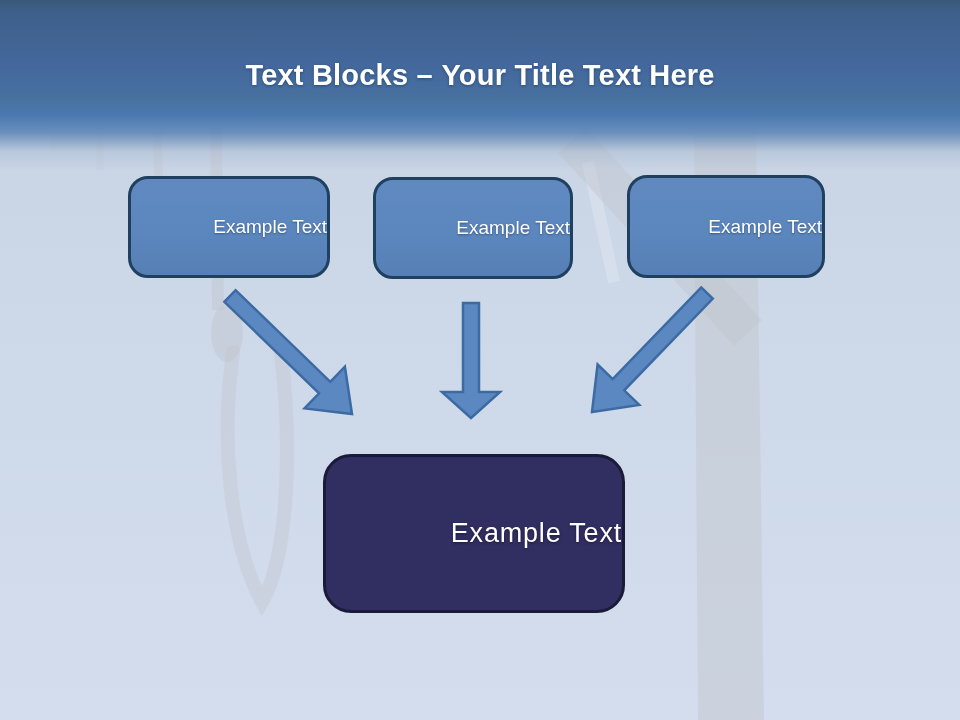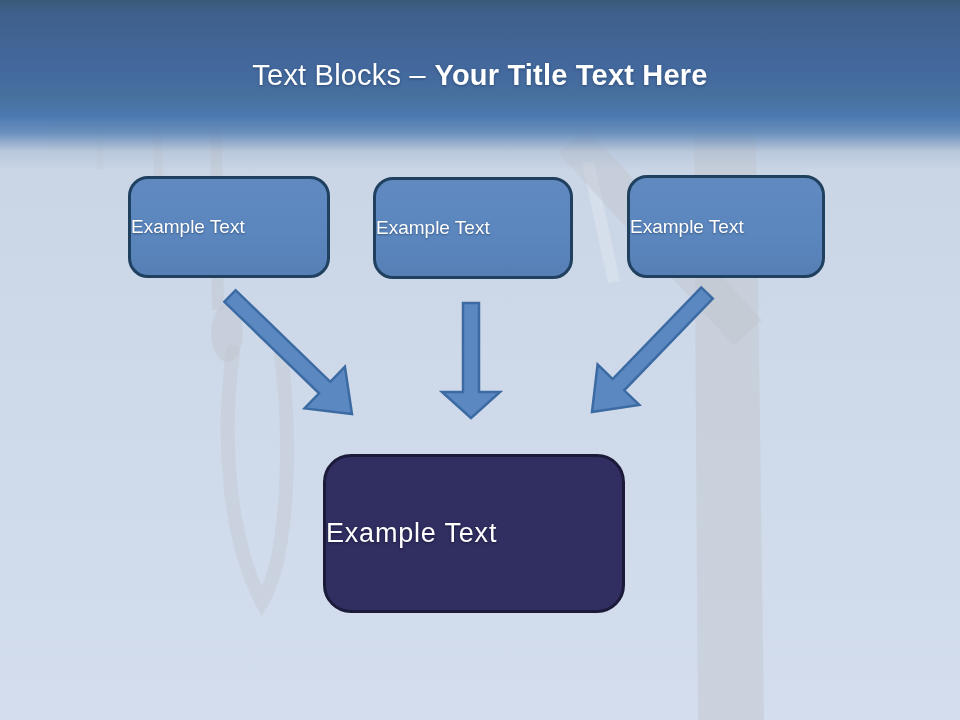--- a/index.html
+++ b/index.html
@@ -30,25 +30,25 @@
       rgba(75,121,176,0.75) 78%,
       rgba(150,172,200,0.30) 89%,
       rgba(205,216,233,0) 100%);
   }
   .title{
     position:absolute;left:0;top:54px;width:100%;z-index:4;
     text-align:center;color:var(--title-text);font-size:29px;line-height:42px;
     text-shadow:0 1px 3px rgba(15,35,65,0.45);
     letter-spacing:0.2px;
   }
-  .title .t-bold{font-weight:400;}
+  .title .t-bold{font-weight:700;}
   .title .t-reg{font-weight:700;margin-left:0.30em;}
   .shape-layer{position:absolute;left:0;top:0;z-index:3;}
   .block{
-    position:absolute;display:flex;align-items:center;justify-content:flex-start;
+    position:absolute;display:flex;align-items:center;justify-content:flex-end;
     background:linear-gradient(180deg,#6089c0 0%,var(--block-fill) 55%,#567fb5 100%);
     border:3px solid var(--block-border);border-radius:20px;
     box-sizing:border-box;z-index:3;
     color:#fff;font-size:19px;
     text-shadow:0 1px 2px rgba(10,25,50,0.45);
   }
   .block-1{left:128px;top:176px;width:202px;height:102px;}
   .block-2{left:373px;top:177px;width:200px;height:102px;}
   .block-3{left:627px;top:175px;width:198px;height:103px;}
   .block-bottom{

